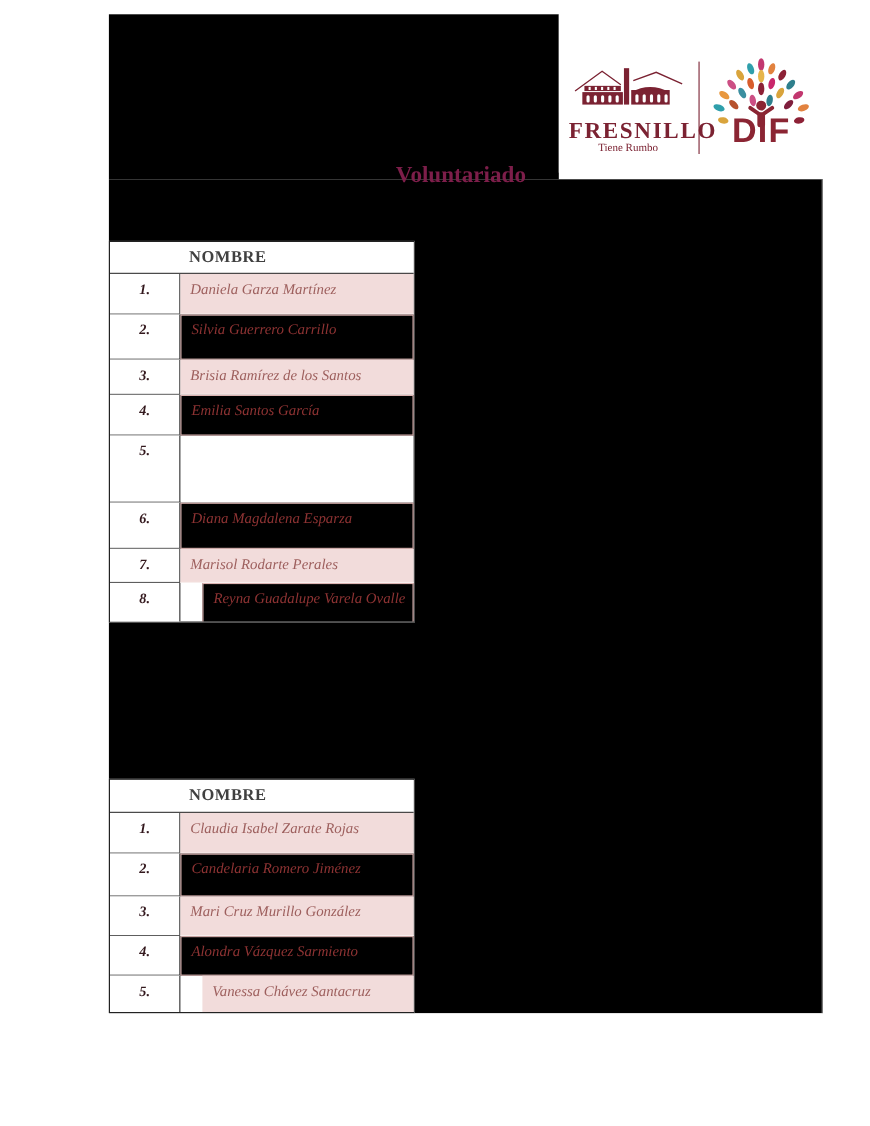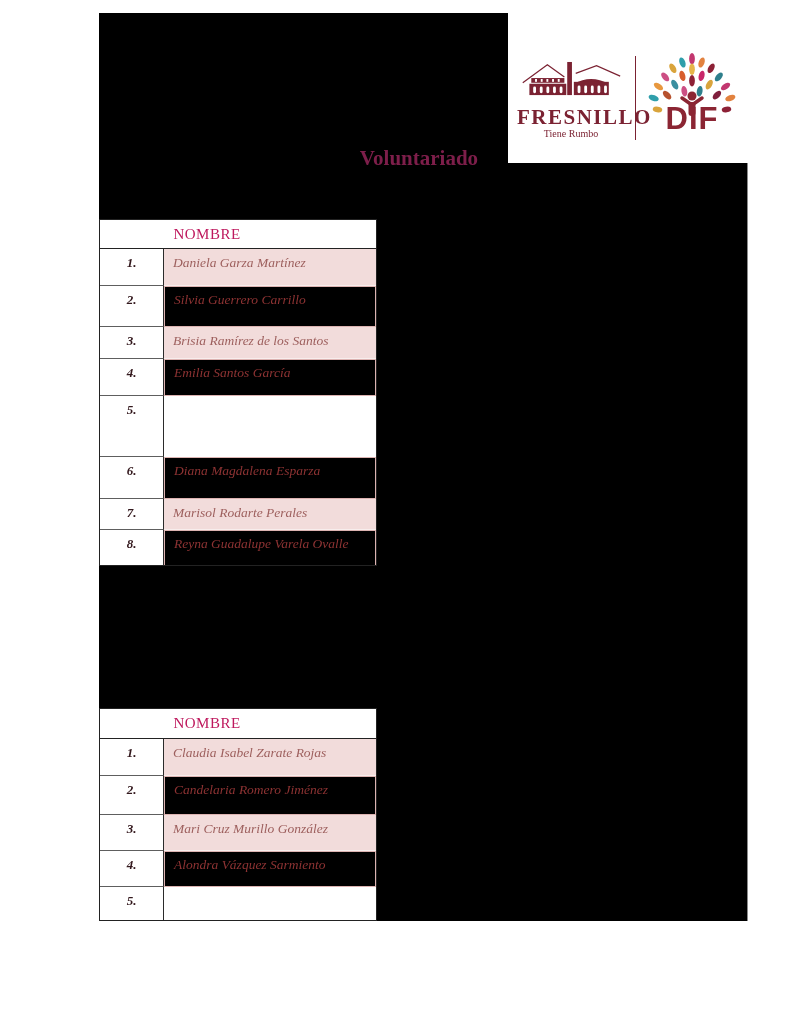--- a/index.html
+++ b/index.html
@@ -25,32 +25,32 @@
   .dif-person { position:absolute; left:50%; transform:translateX(-50%); top:40px; }
   
   .doc-title { position:absolute; left:299px; top:146px; width:240px; text-align:center;
                font-weight:bold; font-size:21px; color:#7d1e4a; z-index:5; }
   
   .tbl { position:absolute; width:278px; background:#ffffff; border:1px solid #222222; box-sizing:border-box; z-index:4; }
   .tbl-1 { left:99px; top:219px; }
   .tbl-2 { left:99px; top:708px; }
   .tbl-header { border-bottom:1px solid #222; display:flex; align-items:center; justify-content:center;
                 padding-right:62px; box-sizing:border-box; background:#fff;
-                font-weight:normal; font-size:15px; letter-spacing:0.5px; color:#be185d; }
+                font-weight:bold; font-size:15px; letter-spacing:0.5px; color:#404040; }
   .tbl-1 .tbl-header { height:29px; }
   .tbl-2 .tbl-header { height:30px; }
   .trow { display:flex; box-sizing:border-box; }
   .num-cell { width:64px; box-sizing:border-box; background:#fff;
               border-right:1px solid #2b2b2b; border-bottom:1px solid #5e5e5e;
               display:flex; justify-content:center; align-items:flex-start; padding-top:6px;
               font-weight:bold; font-style:italic; font-size:13px; color:#33181d; }
   .trow:last-child .num-cell { border-bottom:none; }
   .name-cell { flex:1; box-sizing:border-box; background:#f2dcdb; border-bottom:1px solid #f8eeed;
                padding:6px 4px 16px 9px; font-size:13.5px; color:#9d5f5d;font-style:italic; }
-  .trow:last-child .name-cell { border-bottom:none; }
+  .trow:last-child .name-cell { border-bottom:none;margin-left:20px; }
   .name-cell.redacted { background:#000000; border:1px solid #dcb3b1; color:#8e3333; padding-top:5px; }
   .line2 { margin-left:47px; margin-top:7px; }
   
   [data-rows="0"] .trow:nth-child(1){height:37px}
   [data-rows="0"] .trow:nth-child(2){height:41px}
   [data-rows="0"] .trow:nth-child(3){height:32px}
   [data-rows="0"] .trow:nth-child(4){height:37px}
   [data-rows="0"] .trow:nth-child(5){height:61px}
   [data-rows="0"] .trow:nth-child(6){height:42px}
   [data-rows="0"] .trow:nth-child(7){height:31px}
@@ -220,17 +220,20 @@
     </div>
   </div>
         <div class="trow">
     <div class="num-cell">4.</div>
     <div class="name-cell redacted">
       <div>Alondra Vázquez Sarmiento</div>
     </div>
   </div>
         <div class="trow">
     <div class="num-cell">5.</div>
+    <div class="name-cell">
+      <div>Vanessa Chávez Santacruz</div>
+    </div>
   </div>
       </div>
   </div>
 
 </div>
 
 </body></html>

